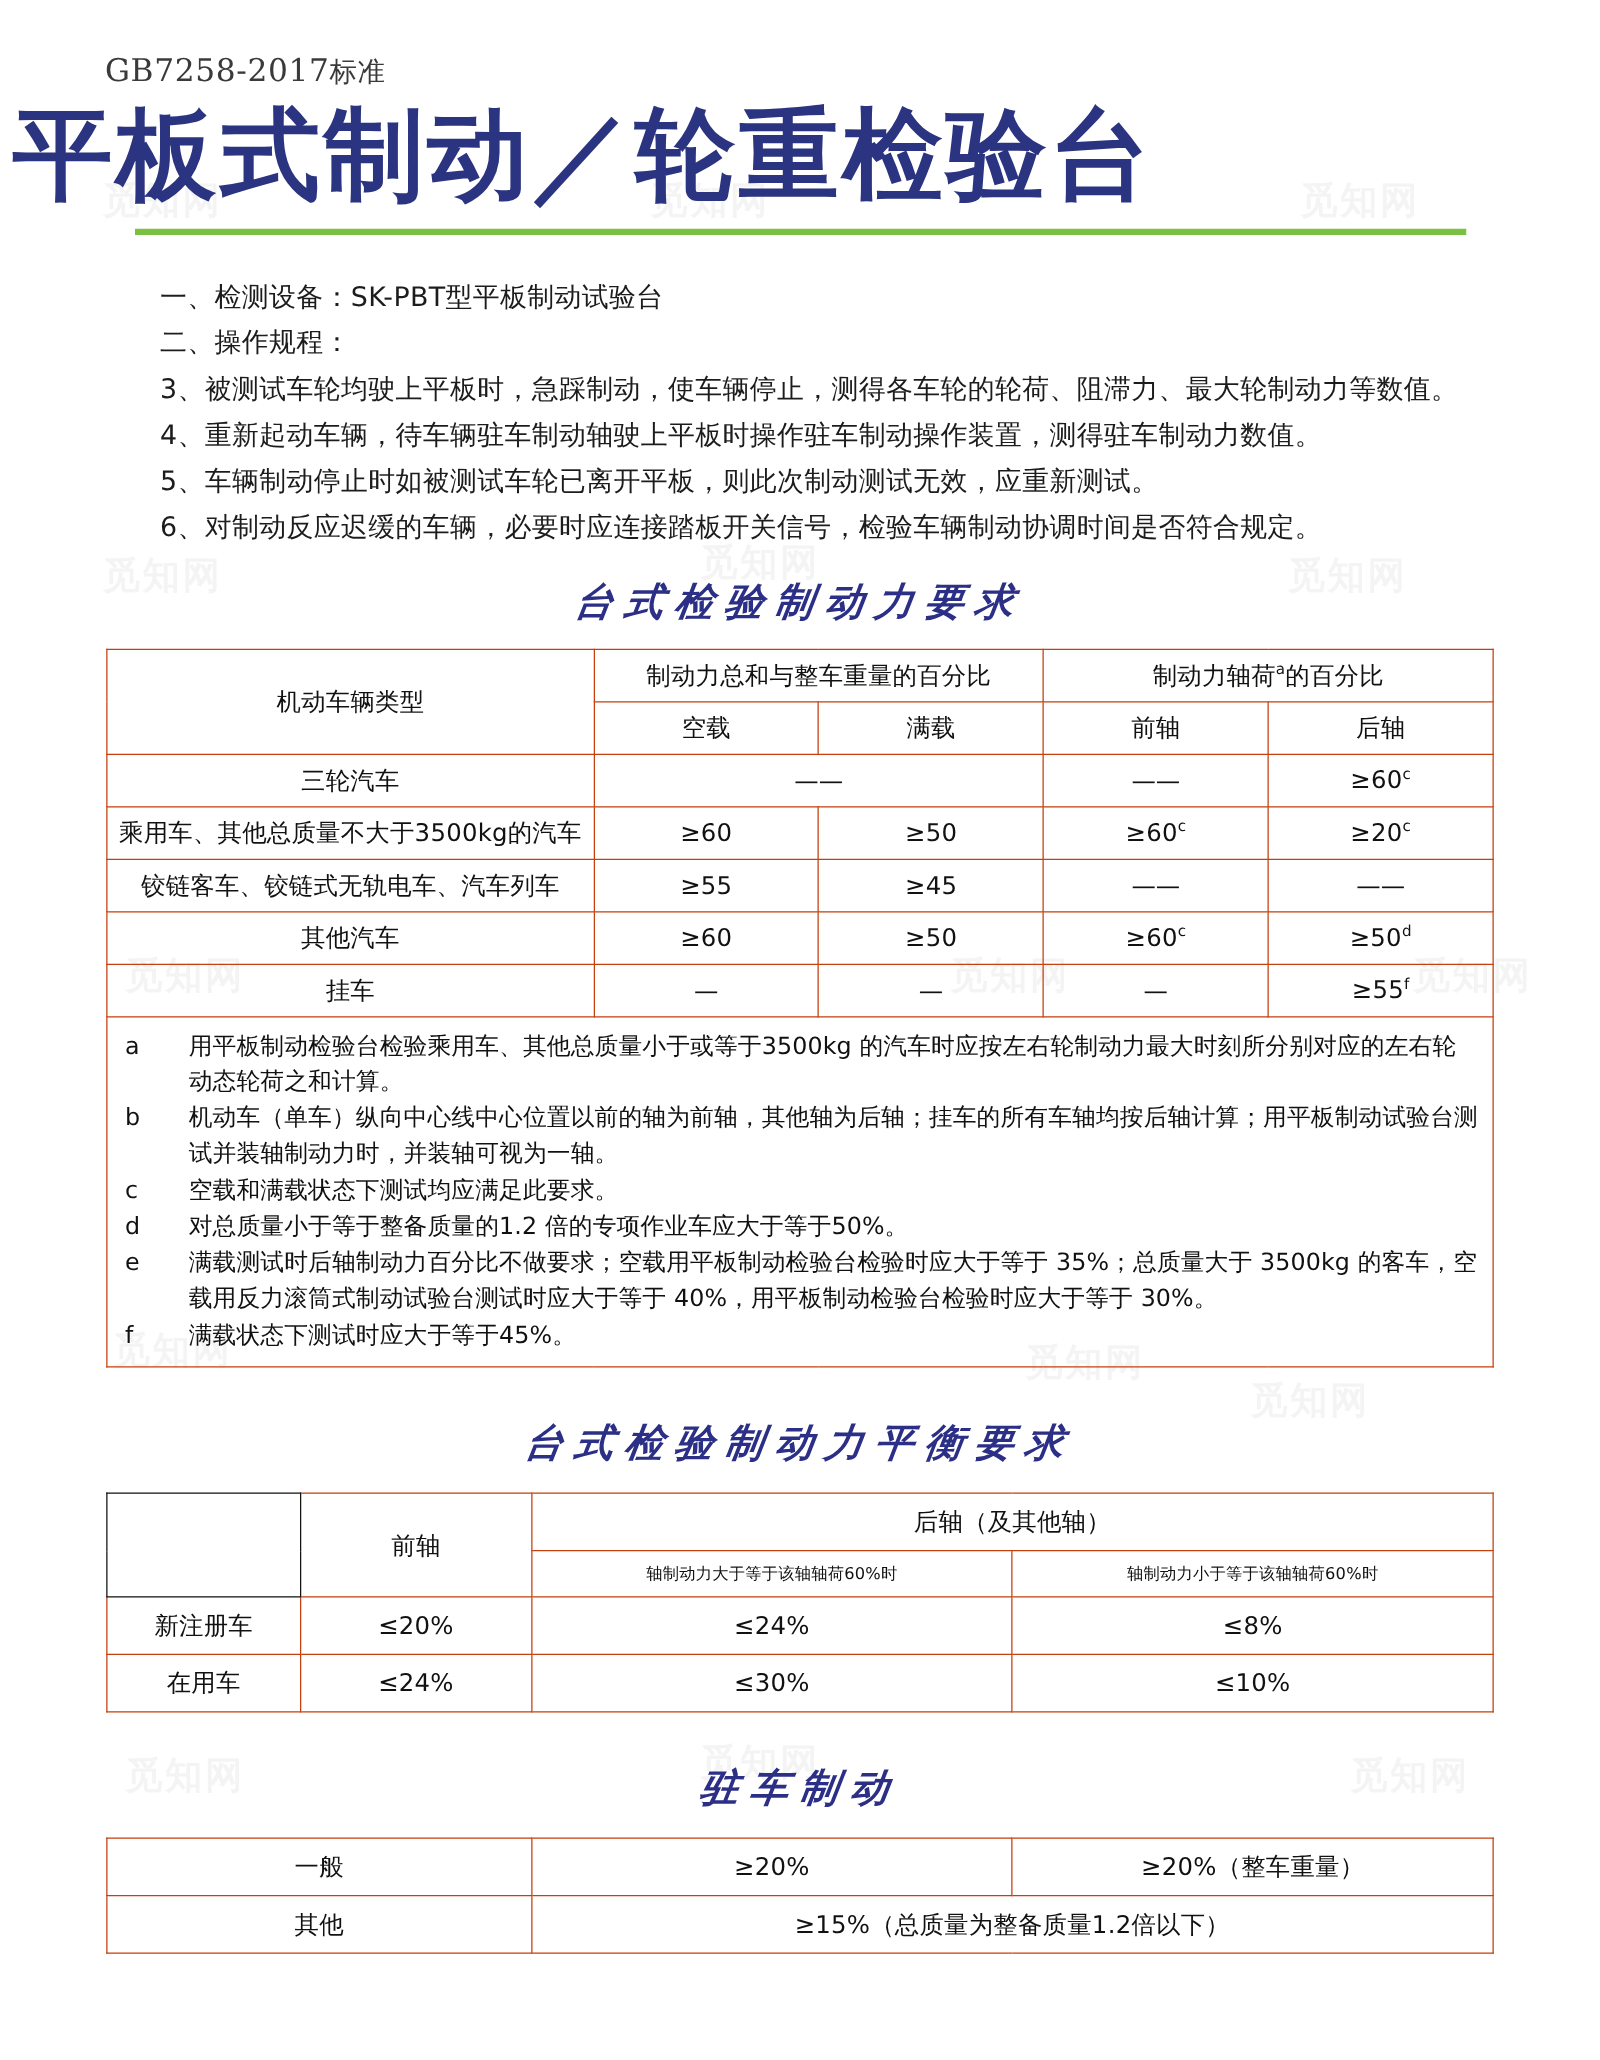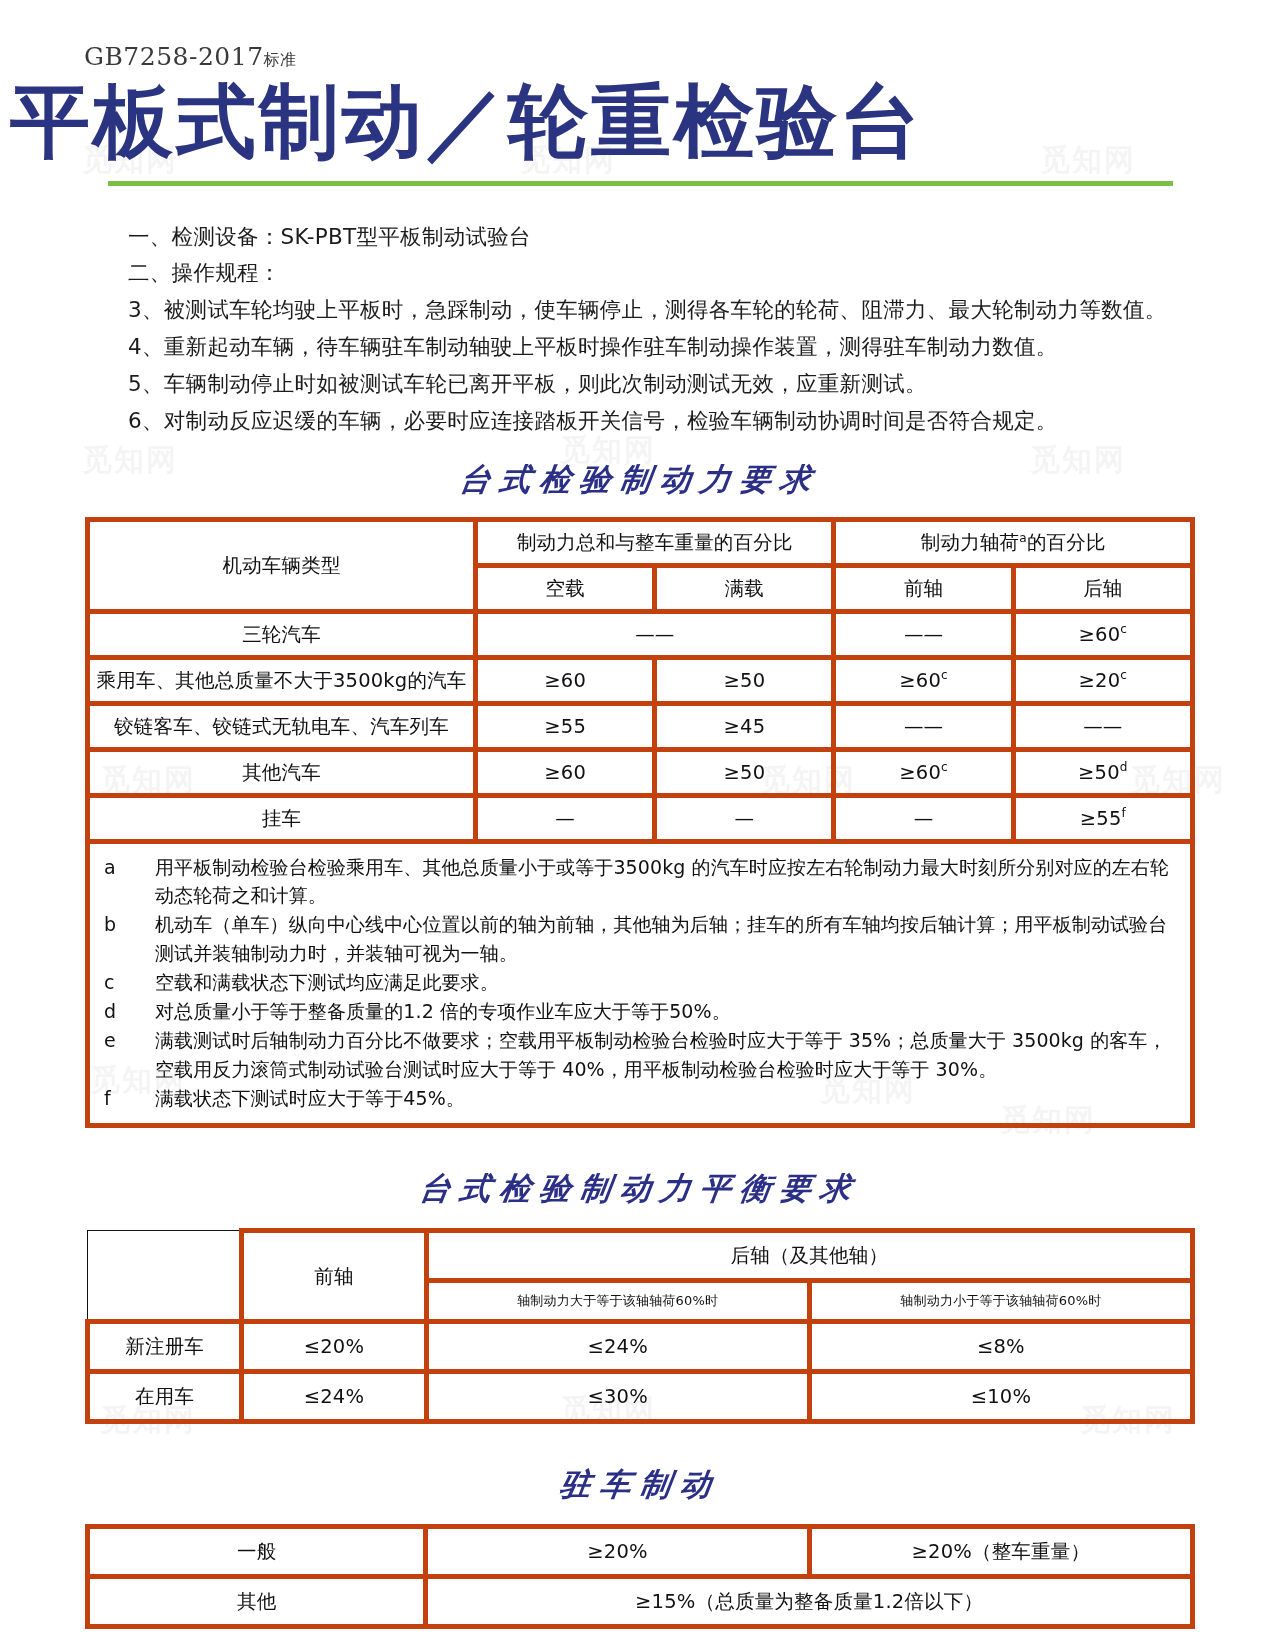--- a/index.html
+++ b/index.html
@@ -34,21 +34,21 @@
   .page { position: relative; z-index: 2; padding: 0 0; }
 
   
   .std-code {
     margin: 42px 0 0 84px;
     font-family: "DejaVu Serif", "Liberation Serif", serif;
     font-size: 25px;
     letter-spacing: 0.5px;
     color: #3a3a3a;
   }
-  .std-code .cn { font-family: Liberation Mono, monospace; font-size: 16px; }
+  .std-code .cn { font-family: Liberation Mono, monospace; font-size: 22px; }
 
   .main-title {
     margin: 6px 0 0 0;
     text-align: left;
     font-family: "DejaVu Sans", sans-serif;
     font-size: 80px;
     font-weight: 700;
     color: #2b3480;
     letter-spacing: 3px;
     line-height: 1.12;
@@ -95,21 +95,21 @@
     margin: 0 auto;
     width: 1110px;
     font-family: "DejaVu Sans", sans-serif;
     background: transparent;
   }
   table.t1 { margin-top: 16px; }
   table.t2 { margin-top: 18px; }
   table.t3 { margin-top: 18px; }
 
   td, th {
-    border: 5px solid #c2410c;
+    border: 1px solid #c2410c;
     text-align: center;
     font-weight: 400;
     font-size: 19.5px;
     color: #111;
     padding: 7px 4px;
     letter-spacing: 0.2px;
   }
   .t1 .hdr  { font-size: 19.5px; }
   .t1 td.row-label { font-size: 19.5px; }
   .dash-long { letter-spacing: 0; font-size: 19.5px; }

